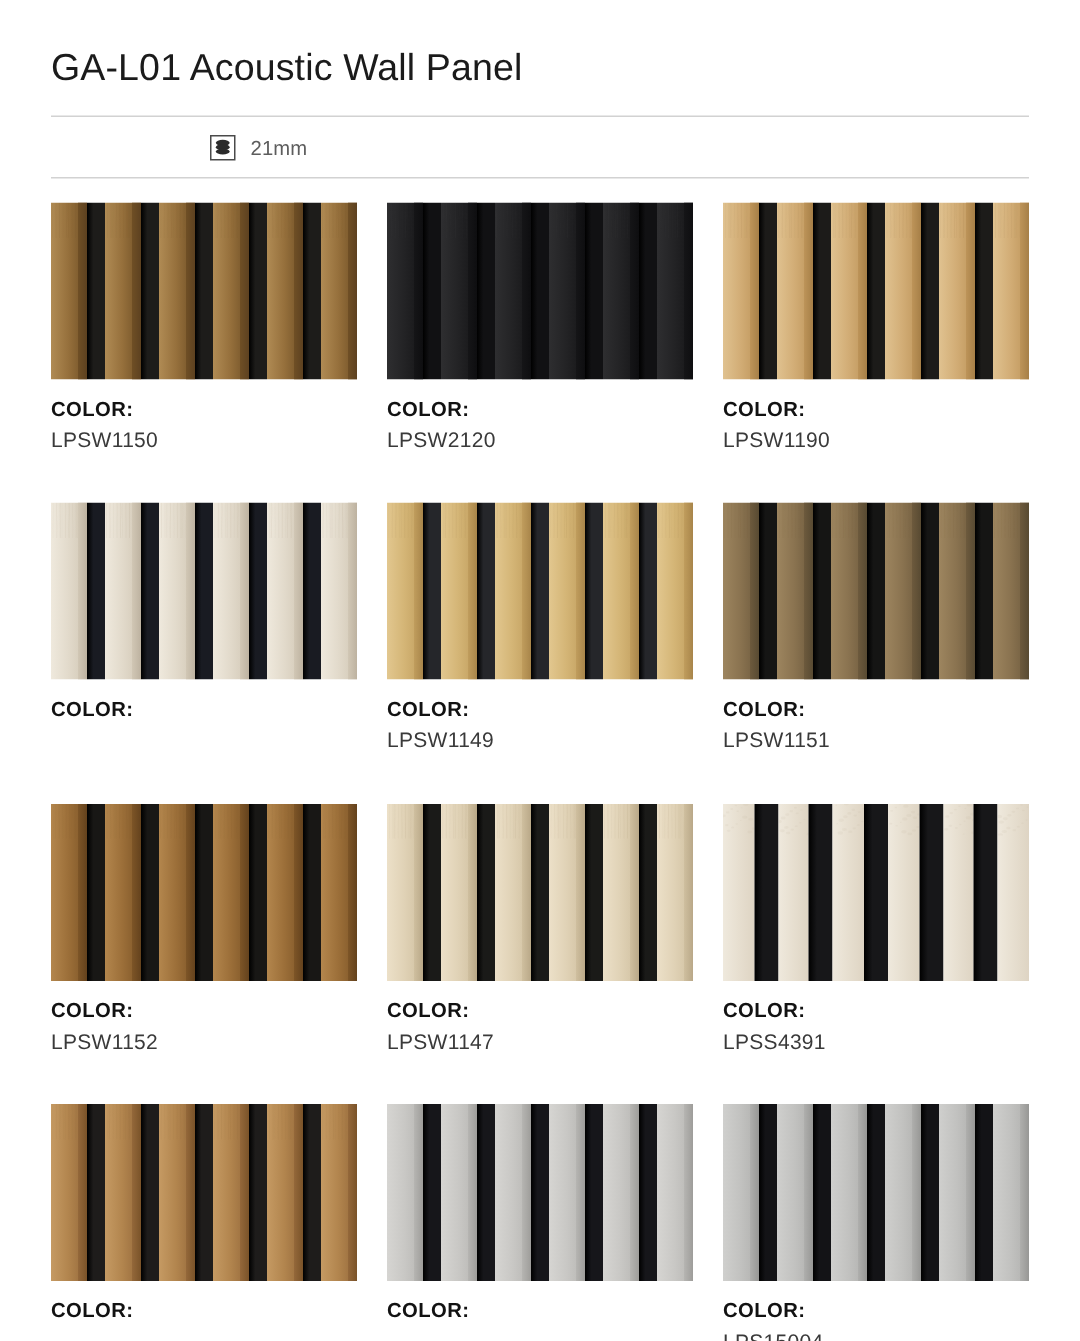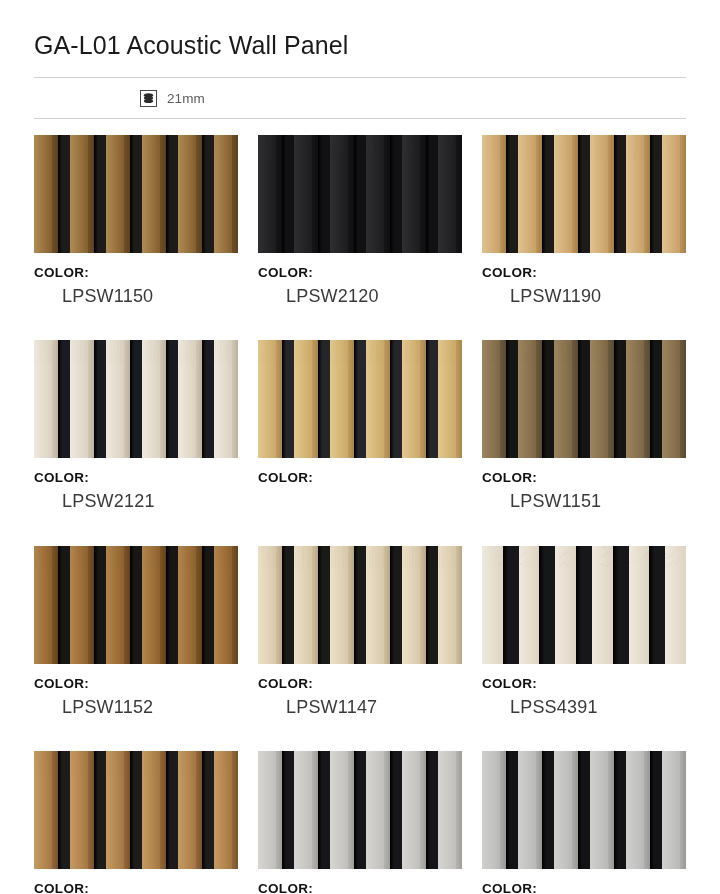--- a/index.html
+++ b/index.html
@@ -125,27 +125,26 @@
   
   .color-label {
     font-size: 13.5px;
     font-weight: bold;
     color: #121212;
     letter-spacing: 0.3px;
     margin-top: 12px;
     line-height: 1.25;
   }
   .color-code {
-    font-size: 18px;
+    font-size: 14px;
     font-weight: 400;
     color: #3a3a3a;
     letter-spacing: 0.2px;
     margin-top: 3px;
     line-height: 1.25;
-    margin-left: 28px;
   }
 </style>
 </head>
 <body>
 
 <div class="page">
 
   <h1 class="page-title">GA-L01 Acoustic Wall Panel</h1>
 
   <div class="rule"></div>
@@ -674,21 +673,20 @@
                 <path d="M71 0 C 70 30, 72 65, 71 100" stroke="#6b4f2a" stroke-width="0.7" fill="none" opacity="0.22"></path>
                 <path d="M76 0 C 76 30, 76 65, 76 100" stroke="#6b4f2a" stroke-width="1.0499999999999998" fill="none" opacity="0.22"></path>
                 <path d="M86 0 C 87 30, 85 65, 86 100" stroke="#6b4f2a" stroke-width="1.4" fill="none" opacity="0.22"></path>
                 <path d="M96 0 C 98 30, 94 65, 96 100" stroke="#6b4f2a" stroke-width="0.7" fill="none" opacity="0.22"></path>
               </svg>
             </div>
             <div class="edge" style="background: linear-gradient(90deg, rgb(209, 199, 181) 0%, rgb(189, 178, 160) 100%);"></div>
           </div>
         </div>
         <div class="color-label">COLOR:</div>
-        <div class="color-code">LPSW2121</div>
       </div>
       <div class="swatch-cell">
         <div class="panel">
           <div class="slat" style="width: 11.6%;">
             <div class="face" style="background: linear-gradient(90deg, rgb(226, 199, 143) 0%, rgb(212, 181, 118) 48%, rgb(192, 157, 93) 100%);">
               <svg class="grain" preserveAspectRatio="none" viewBox="0 0 100 100">
                 <path d="M5 0 C 5 30, 5 65, 5 100" stroke="#6b4f2a" stroke-width="0.7" fill="none" opacity="0.22"></path>
                 <path d="M15 0 C 16 30, 14 65, 15 100" stroke="#6b4f2a" stroke-width="1.0499999999999998" fill="none" opacity="0.22"></path>
                 <path d="M25 0 C 27 30, 23 65, 25 100" stroke="#6b4f2a" stroke-width="1.4" fill="none" opacity="0.22"></path>
                 <path d="M35 0 C 33 30, 37 65, 35 100" stroke="#6b4f2a" stroke-width="0.7" fill="none" opacity="0.22"></path>
@@ -803,20 +801,21 @@
                 <path d="M70 0 C 72 30, 68 65, 70 100" stroke="#6b4f2a" stroke-width="0.7" fill="none" opacity="0.22"></path>
                 <path d="M80 0 C 78 30, 82 65, 80 100" stroke="#6b4f2a" stroke-width="1.0499999999999998" fill="none" opacity="0.22"></path>
                 <path d="M85 0 C 84 30, 86 65, 85 100" stroke="#6b4f2a" stroke-width="1.4" fill="none" opacity="0.22"></path>
                 <path d="M95 0 C 95 30, 95 65, 95 100" stroke="#6b4f2a" stroke-width="0.7" fill="none" opacity="0.22"></path>
               </svg>
             </div>
             <div class="edge" style="background: linear-gradient(90deg, rgb(192, 157, 93) 0%, rgb(168, 133, 74) 100%);"></div>
           </div>
         </div>
         <div class="color-label">COLOR:</div>
+        <div class="color-code">LPSW1149</div>
       </div>
       <div class="swatch-cell">
         <div class="panel">
           <div class="slat" style="width: 11.6%;">
             <div class="face" style="background: linear-gradient(90deg, rgb(157, 133, 95) 0%, rgb(138, 115, 80) 48%, rgb(109, 90, 61) 100%);">
               <svg class="grain" preserveAspectRatio="none" viewBox="0 0 100 100">
                 <path d="M4 0 C 2 30, 6 65, 4 100" stroke="#6b4f2a" stroke-width="0.7" fill="none" opacity="0.22"></path>
                 <path d="M14 0 C 13 30, 15 65, 14 100" stroke="#6b4f2a" stroke-width="1.0499999999999998" fill="none" opacity="0.22"></path>
                 <path d="M24 0 C 24 30, 24 65, 24 100" stroke="#6b4f2a" stroke-width="1.4" fill="none" opacity="0.22"></path>
                 <path d="M34 0 C 35 30, 33 65, 34 100" stroke="#6b4f2a" stroke-width="0.7" fill="none" opacity="0.22"></path>

